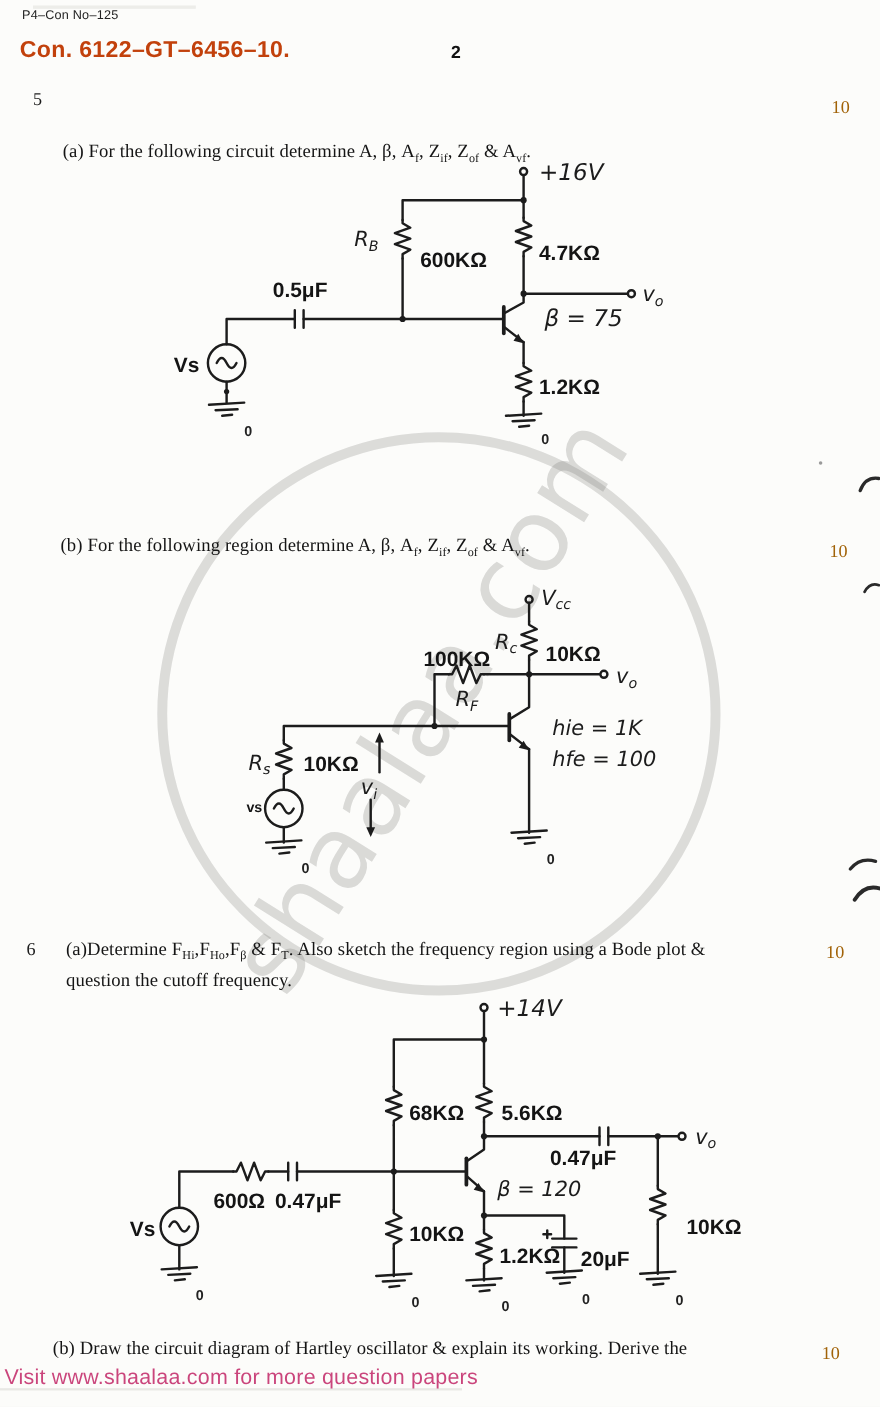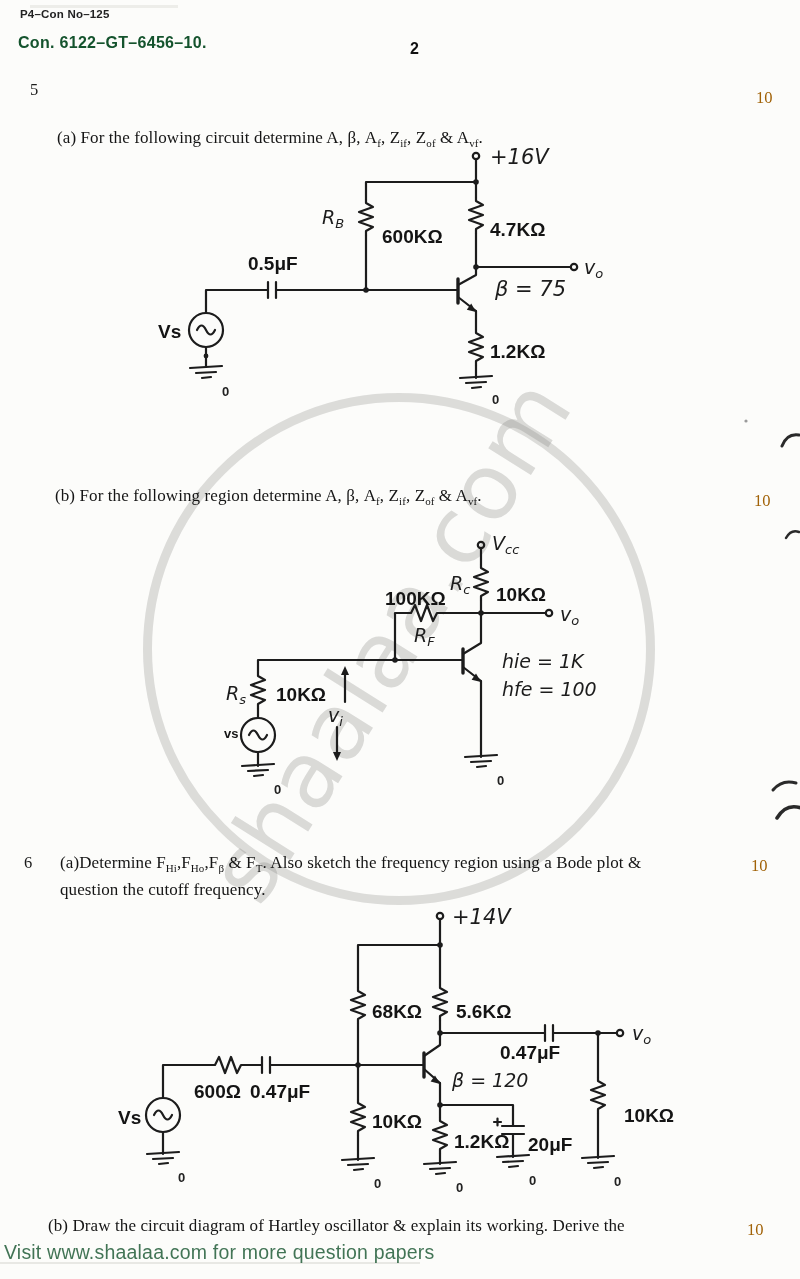--- a/index.html
+++ b/index.html
@@ -1,33 +1,33 @@
 <!DOCTYPE html>
 <html><head>
 <meta charset="utf-8">
 <style>
   html,body{margin:0;padding:0;background:#e9e9e7;}
   .page{position:relative;width:800px;height:1279px;margin:0 auto;background:#fcfcfa;overflow:hidden;
         font-family:"Liberation Serif",serif;color:#1b1b1b;}
   .abs{position:absolute;}
   
-  .hdr-small{font-family:"Liberation Sans",sans-serif;font-weight:bold;font-size:11.5px;letter-spacing:.2px;color:#222;}
-  .hdr-con{font-family:"Liberation Sans",sans-serif;font-weight:bold;font-size:16px;letter-spacing:.3px;color:#14532d;}
+  .hdr-small{font-family:"Liberation Sans",sans-serif;font-weight:normal;font-size:11.5px;letter-spacing:.2px;color:#222;}
+  .hdr-con{font-family:"Liberation Sans",sans-serif;font-weight:bold;font-size:21px;letter-spacing:.3px;color:#c2410c;}
   .pageno{font-family:"Liberation Sans",sans-serif;font-weight:bold;font-size:16px;color:#111;}
   
   .qnum{font-size:16.5px;}
   .qtext{font-size:17px;line-height:21px;letter-spacing:.1px;color:#151515;}
   .sb{font-size:11px;vertical-align:-4px;}
   .marks{font-size:16.5px;color:#a16207;}
   
   .wm-ring{left:143px;top:393px;width:494px;height:494px;border:9px solid rgba(145,145,143,.30);border-radius:50%;}
   .wm-text{left:108px;top:358px;width:564px;height:564px;display:flex;align-items:center;justify-content:center;
            transform:rotate(-58deg);font-family:"DejaVu Sans",sans-serif;font-size:92px;letter-spacing:1px;
            color:rgba(128,128,126,.28);white-space:nowrap;}
-  .wm-footer{left:4px;top:1241px;font-family:"Liberation Sans",sans-serif;font-size:19.5px;color:#14532d;opacity:.8;letter-spacing:.2px;white-space:nowrap;}
+  .wm-footer{left:4px;top:1241px;font-family:"Liberation Sans",sans-serif;font-size:19.5px;color:#be185d;opacity:.8;letter-spacing:.2px;white-space:nowrap;}
   
   .hw{font-family:"DejaVu Sans",sans-serif;font-style:italic;font-size:19px;fill:#1c1c1c;}
   .hw-lg{font-size:21px;}
   .pv{font-family:"Liberation Sans",sans-serif;font-weight:bold;font-size:19px;fill:#141414;}
   .pv-sm{font-family:"Liberation Sans",sans-serif;font-weight:bold;font-size:13px;fill:#141414;}
   .gz{font-family:"Liberation Sans",sans-serif;font-weight:bold;font-size:13px;fill:#222;}
   .smudge{background:#e2e2de;}
 </style>
 </head>
 <body>

